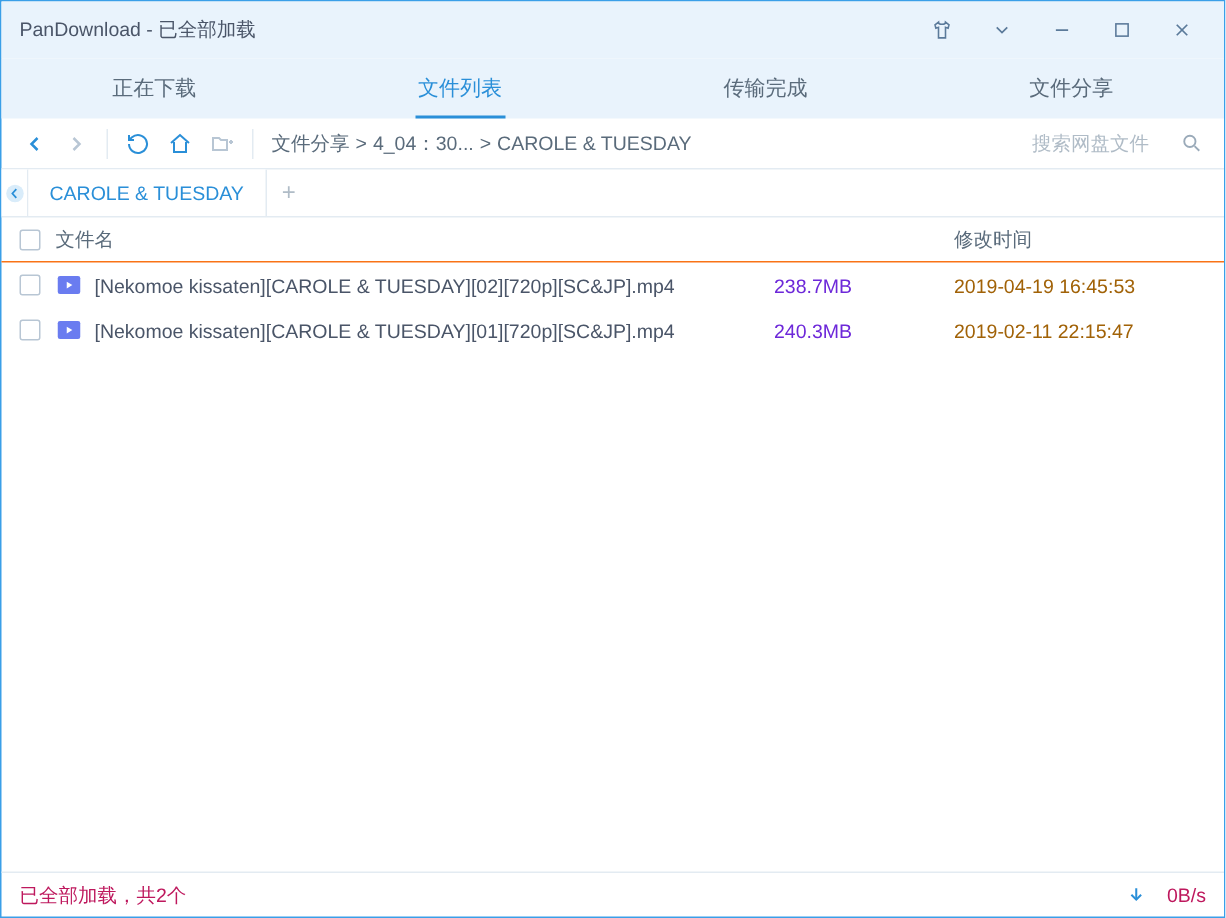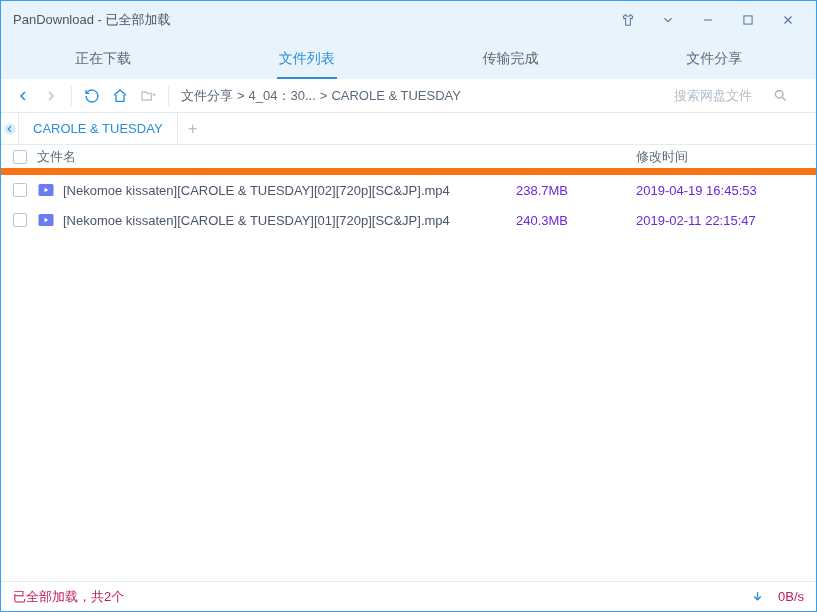--- a/index.html
+++ b/index.html
@@ -19,48 +19,48 @@
 .tab.active::after { content: ""; position: absolute; bottom: 0; left: 50%; transform: translateX(-50%); width: 60px; height: 2px; background: #2a8fd8; }
 
 
 .toolbar { height: 34px; display: flex; align-items: center; border-bottom: 1px solid #e3ebf2; padding-left: 8px; justify-content: center; }
 .tbtn { width: 28px; height: 28px; display: flex; align-items: center; justify-content: center; color: #2a8fd8; cursor: pointer; }
 .tbtn.disabled { color: #b8c6d4; }
 .tbtn svg { width: 16px; height: 16px; }
 .divider-v { width: 1px; height: 20px; background: #e3ebf2; margin: 0 6px; }
 .breadcrumb { flex: 1; font-size: 13px; color: #5a6b7b; padding-left: 4px; display: flex; align-items: center; overflow: hidden; white-space: nowrap; }
 .breadcrumb span { margin: 0 2px; }
-.searchbox { display: flex; align-items: center; padding-right: 24px; }
+.searchbox { display: flex; align-items: center; padding-right: 10px; }
 .searchbox input { border: none; outline: none; font-size: 13px; padding: 4px 6px; width: 100px; color: #5a6b7b; background: transparent; }
 .searchbox input::placeholder { color: #b0bcc7; }
 .searchbox .sicon { width: 24px; height: 24px; display: flex; align-items: center; justify-content: center; color: #9aaab9; }
 .searchbox .sicon svg { width: 15px; height: 15px; }
 
 
 .tabstrip { height: 32px; display: flex; align-items: stretch; border-bottom: 1px solid #e3ebf2; }
 .tabstrip .leftbadge { width: 18px; display: flex; align-items: center; justify-content: center; background: #fff; border-right: 1px solid #e3ebf2; }
 .tabstrip .leftbadge svg { width: 14px; height: 14px; color: #2a8fd8; }
 .tabstrip .doctab { padding: 0 14px; display: flex; align-items: center; font-size: 13px; color: #2a8fd8; border-right: 1px solid #e3ebf2; background: #fff; cursor: pointer; }
 .tabstrip .addtab { width: 30px; display: flex; align-items: center; justify-content: center; color: #b0bcc7; font-size: 16px; cursor: pointer; }
 
 
-.listheader { height: 30px; display: flex; align-items: center; padding: 0 10px 0 12px; font-size: 13px; color: #5a6b7b; border-bottom: 7px solid #f97316; }
+.listheader { height: 30px; display: flex; align-items: center; padding: 0 10px 0 12px; font-size: 13px; color: #5a6b7b; border-bottom: 1px solid #f97316; }
 .chk { width: 14px; height: 14px; border: 1px solid #b8c6d4; border-radius: 2px; margin-right: 10px; flex-shrink: 0; cursor: pointer; }
 .col-name { flex: 1; }
 .col-size { width: 120px; }
 .col-time { width: 170px; }
 
 
 .listbody { flex: 1; overflow: auto; }
 .row { height: 30px; display: flex; align-items: center; padding: 0 10px 0 12px; font-size: 13px; color: #4a5568; }
 .row .ficon { width: 18px; height: 18px; margin-right: 8px; display: flex; align-items: center; justify-content: center; flex-shrink: 0; }
 .row .ficon svg { width: 18px; height: 18px; }
 .row .fname { flex: 1; overflow: hidden; text-overflow: ellipsis; white-space: nowrap; }
 .row .fsize { width: 120px; color: #6d28d9; }
-.row .ftime { width: 170px; color: #6d28d9; }
+.row .ftime { width: 170px; color: #a16207; }
 
 
 .statusbar { height: 30px; border-top: 1px solid #e3ebf2; display: flex; align-items: center; padding: 0 12px; font-size: 13px; color: #be185d; }
 .statusbar .left { flex: 1; }
 .statusbar .dlicon { color: #2a8fd8; margin-right: 14px; display: flex; }
 .statusbar .dlicon svg { width: 13px; height: 13px; }
 </style>
 </head>
 <body>
 

